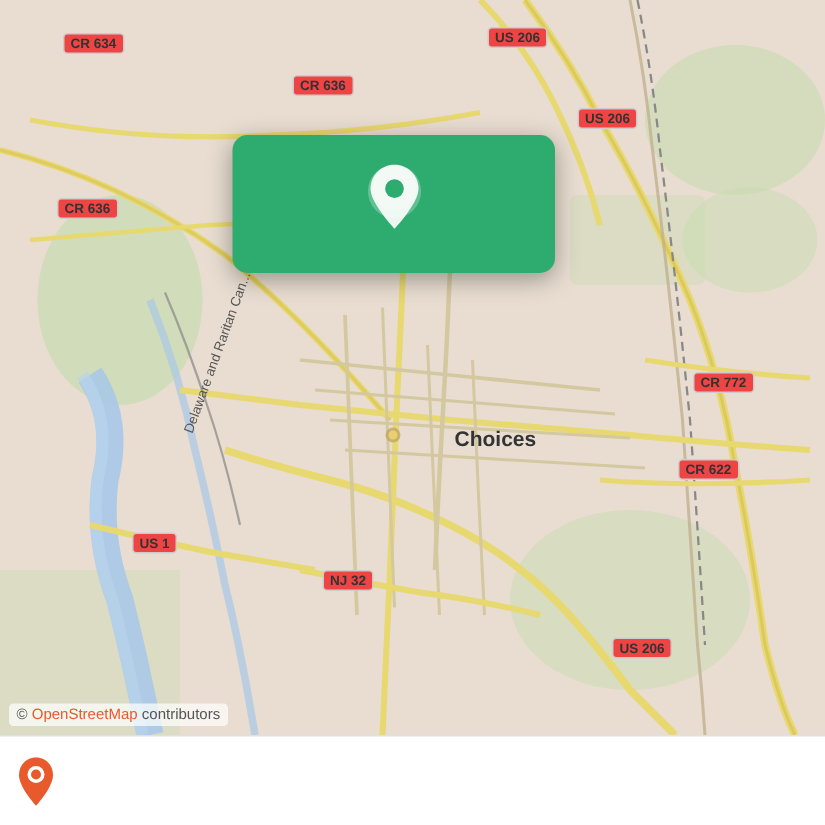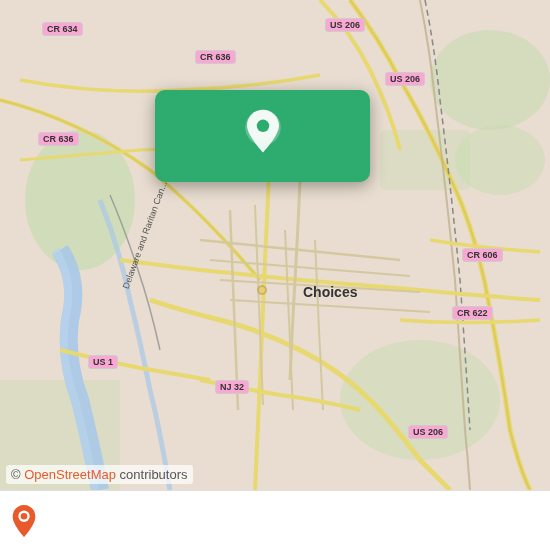--- a/index.html
+++ b/index.html
@@ -102,21 +102,21 @@
       font-size: 20px;
       font-weight: 700;
       color: #e85a2c;
       font-style: italic;
     }
 
     
     .road-label {
       position: absolute;
       font-size: 9px;
-      background: #f9a8d4;
+      background: #ef4444;
       border: 1px solid #ccc;
       border-radius: 3px;
       padding: 1px 4px;
       font-weight: bold;
       color: #333;
       white-space: nowrap;
     }
 
     .city-label {
       position: absolute;
@@ -191,40 +191,40 @@
     <circle cx="262" cy="290" r="3" fill="#e8d070"></circle>
   </svg>
 
   <div style="position:absolute; top:230px; left:88px; transform:rotate(-70deg); font-size:9px; color:#555; white-space:nowrap; font-weight:500; pointer-events:none;">Delaware and Raritan Can...</div>
 
   <div class="road-label" style="top:22px; left:42px;">CR 634</div>
   <div class="road-label" style="top:50px; left:195px;">CR 636</div>
   <div class="road-label" style="top:132px; left:38px;">CR 636</div>
   <div class="road-label" style="top:18px; left:325px;">US 206</div>
   <div class="road-label" style="top:72px; left:385px;">US 206</div>
-  <div class="road-label" style="top:248px; left:462px;">CR 606</div>
+  <div class="road-label" style="top:248px; left:462px;">CR 772</div>
   <div class="road-label" style="top:306px; left:452px;">CR 622</div>
   <div class="road-label" style="top:355px; left:88px;">US 1</div>
   <div class="road-label" style="top:380px; left:215px;">NJ 32</div>
   <div class="road-label" style="top:425px; left:408px;">US 206</div>
 
   <div class="city-label" style="top:284px; left:303px;">Choices</div>
 
   <div id="popup-card">
 
     <svg id="popup-pin-icon" viewBox="0 0 48 54" xmlns="http://www.w3.org/2000/svg">
       <circle cx="24" cy="22" r="20" fill="white" opacity="0.25"></circle>
       <circle cx="24" cy="20" r="16" fill="white" opacity="0.2"></circle>
 
       <path d="M24 2 C14 2 6 10 6 20 C6 31 24 50 24 50 C24 50 42 31 42 20 C42 10 34 2 24 2Z" fill="white" opacity="0.9"></path>
       <circle cx="24" cy="20" r="7" fill="#2eab6e"></circle>
     </svg>
   </div>
 
-  <div style="position:absolute; bottom:6px; left:6px; font-size:13px; color:#555; background:rgba(255,255,255,0.7); padding:2px 5px; border-radius:3px;margin-top:16px;">
+  <div style="position:absolute; bottom:6px; left:6px; font-size:10px; color:#555; background:rgba(255,255,255,0.7); padding:2px 5px; border-radius:3px;margin-top:16px;">
     © <span style="color:#e85a2c;">OpenStreetMap</span> contributors
   </div>
 </div>
 
 <div id="bottom-bar">
   <div id="moovit-logo">
 
     <svg id="moovit-pin" viewBox="0 0 28 36" xmlns="http://www.w3.org/2000/svg">
       <path d="M14 1 C7 1 2 6.5 2 13.5 C2 22 14 35 14 35 C14 35 26 22 26 13.5 C26 6.5 21 1 14 1Z" fill="#e85a2c"></path>
       <circle cx="14" cy="13" r="6" fill="white"></circle>

